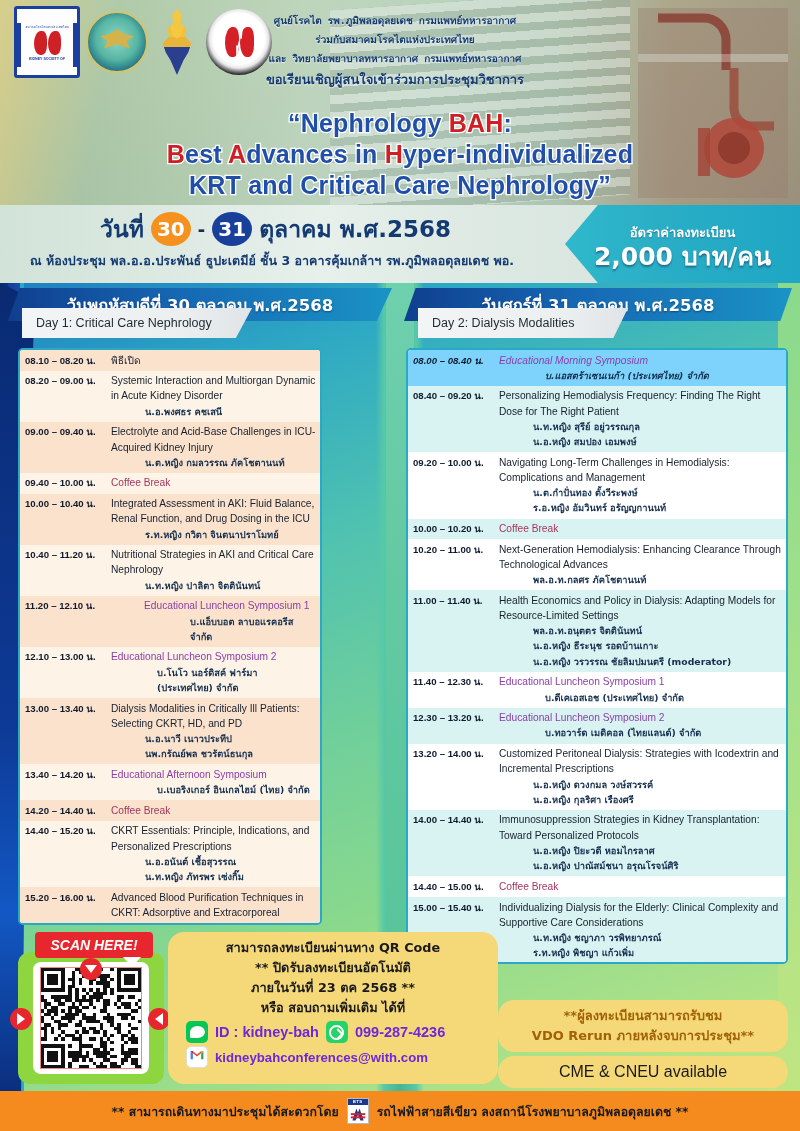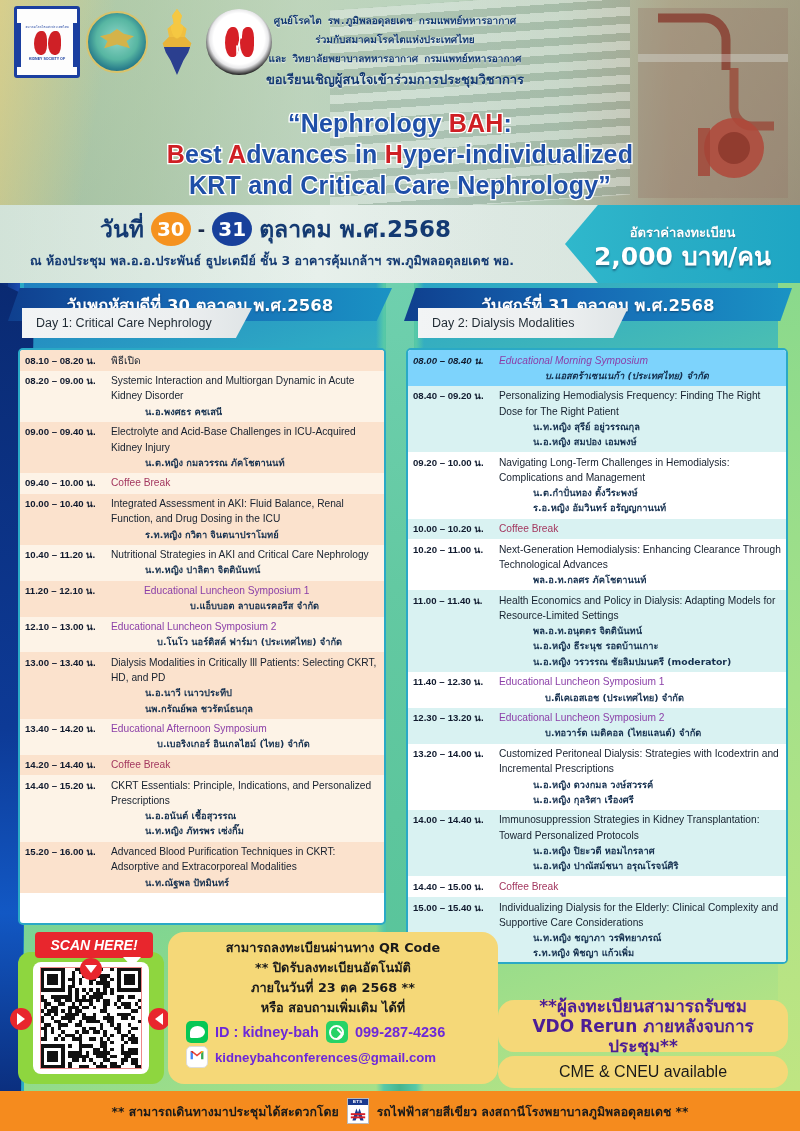--- a/index.html
+++ b/index.html
@@ -161,21 +161,21 @@
   }
   .daytag.d1 { left:22px; width:230px; }
   .daytag.d2 { left:418px; width:210px; }
   .daytag span { font-family:"Liberation Sans",sans-serif; font-size:12.5px; color:#1f2a33; }
 
   
   .card {
     position:absolute; top:348px; border:2px solid #2aa9c6; border-radius:5px;
     overflow:hidden; z-index:5; background:#fff;
   }
-  .card.c1 { left:18px; width:368px; height:577px; }
+  .card.c1 { left:18px; width:304px; height:577px; }
   .card.c2 { left:406px; width:382px; height:616px; }
 
   .row { display:flex; align-items:flex-start; padding:2.5px 4px 3px 5px; }
   .row .tm {
     flex:0 0 86px; font-family:"Liberation Sans",sans-serif; font-size:9.6px;
     font-weight:bold; color:#101a2e; line-height:15.2px; text-align:left; white-space:nowrap;
   }
   .row .bd { flex:1 1 auto; }
   .row .ttl {
     font-family:"Liberation Sans",sans-serif; font-size:10.2px; color:#16202e;
@@ -235,21 +235,21 @@
   .ic.gm .m { position:absolute; inset:3px; }
   .ctxt { font-family:"Liberation Sans",sans-serif; font-size:14.5px; font-weight:bold; color:#6d28d9; white-space:nowrap; }
   .ctxt.sm { font-size:13.2px; }
 
   .ybox {
     position:absolute; right:12px; background:#f5d878; border-radius:16px; z-index:8;
     display:flex; flex-direction:column; align-items:center; justify-content:center; text-align:center;
   }
   .ybox.y1 { top:1000px; width:290px; height:52px; }
   .ybox.y2 { top:1056px; width:290px; height:32px; }
-  .ybox .yl { font-family:"DejaVu Sans",sans-serif; font-size:17px; font-weight:bold; color:#4c1d95; line-height:20px; }
+  .ybox .yl { font-family:"DejaVu Sans",sans-serif; font-size:13px; font-weight:bold; color:#a16207; line-height:20px; }
   .ybox .yl2 { font-family:"Liberation Sans",sans-serif; font-size:16px; color:#1a1a1a; }
 
   .footer {
     position:absolute; left:0; top:1091px; width:800px; height:40px; background:#f58b1e;
     display:flex; align-items:center; justify-content:center; gap:8px; z-index:9;
   }
   .footer .ft { font-family:"DejaVu Sans",sans-serif; font-size:12.3px; font-weight:bold; color:#1a1a1a; }
   .bts { width:22px; height:26px; background:#fff; border:1px solid #bbb; position:relative; flex:0 0 22px; }
   .bts .cap { position:absolute; left:0; top:0; width:100%; height:6px; background:#1b3a8f;
     color:#fff; font-size:4.4px; font-weight:bold; text-align:center; line-height:6px; letter-spacing:.3px; }
@@ -574,21 +574,21 @@
       <span class="ic gm">
         <svg class="m" viewBox="0 0 24 18">
           <path d="M1 2 L12 11 L23 2 L23 16 L1 16 Z" fill="#fff"></path>
           <path d="M1 2 L1 16 L5 16 L5 6 Z" fill="#4285f4"></path>
           <path d="M23 2 L23 16 L19 16 L19 6 Z" fill="#34a853"></path>
           <path d="M1 2 L12 11 L23 2 L19 2 L12 7.5 L5 2 Z" fill="#ea4335"></path>
           <path d="M1 2 L5 2 L5 6 Z" fill="#c5221f"></path>
           <path d="M19 2 L23 2 L19 6 Z" fill="#fbbc04"></path>
         </svg>
       </span>
-      <span class="ctxt sm">kidneybahconferences@gmail.com</span>
+      <span class="ctxt sm">kidneybahconferences@with.com</span>
     </div>
   </div>
 
   <div class="ybox y1">
     <div class="yl">**ผู้ลงทะเบียนสามารถรับชม</div>
     <div class="yl">VDO Rerun ภายหลังจบการประชุม**</div>
   </div>
   <div class="ybox y2">
     <div class="yl2">CME &amp; CNEU available</div>
   </div>

